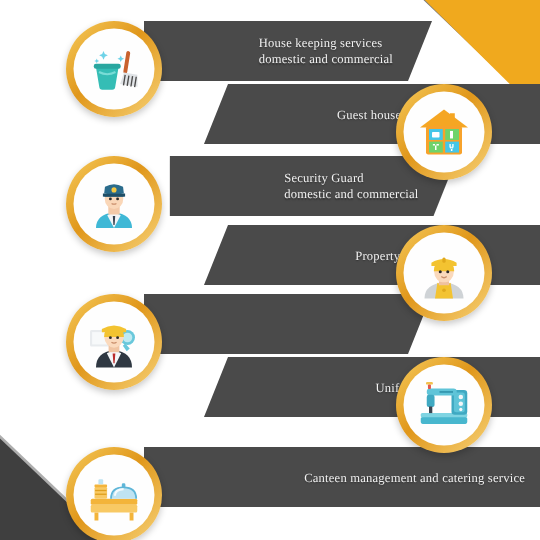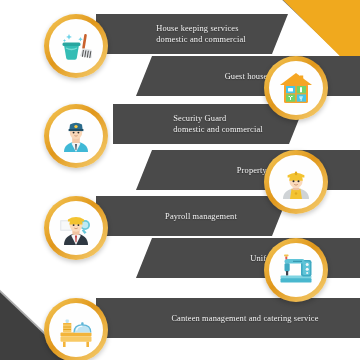--- a/index.html
+++ b/index.html
@@ -43,21 +43,21 @@
   
   .banner{
     position:absolute;top:0;height:40px;
     background:#4A4A4A;
     display:flex;align-items:center;
     box-shadow:0 2px 4px rgba(0,0,0,.18);
   }
   .banner.left{
     clip-path:polygon(0 0,100% 0,calc(100% - 16px) 100%,0 100%);
     padding-left:44px;padding-right:26px;
-    justify-content:center;
+    justify-content:flex-end;
   }
   .banner.right{
     clip-path:polygon(16px 0,100% 0,100% 100%,0 100%);
     padding-left:30px;padding-right:46px;
     justify-content:flex-end;
   }
   .banner .label{
     color:#F2F2F2;
     font-size:8.4px;
     line-height:11px;
@@ -251,21 +251,20 @@
           </g>
           <path d="M18.2 22.4 q1.8 1.5 3.6 0" stroke="#C98F6C" stroke-width=".9" fill="none"></path>
           <circle cx="20" cy="31.5" r="1.2" fill="#E0A91C"></circle>
         </svg>
       </div>
     </div>
   </div>
 
   <div class="row" id="row-5">
     <div class="banner left">
-      <div class="label">Payroll management</div>
       <div class="slashes right-side">
         <span class="s1"></span>
           <span class="s2"></span>
       </div>
     </div>
     <div class="badge">
       <div class="inner">
         <svg width="40" height="40" viewBox="0 0 40 40">
           <rect x="4" y="12" width="13" height="11" rx="1" fill="#E8EBEE"></rect>
           <rect x="5.4" y="13.4" width="10.2" height="8.2" fill="#F7F9FA"></rect>

